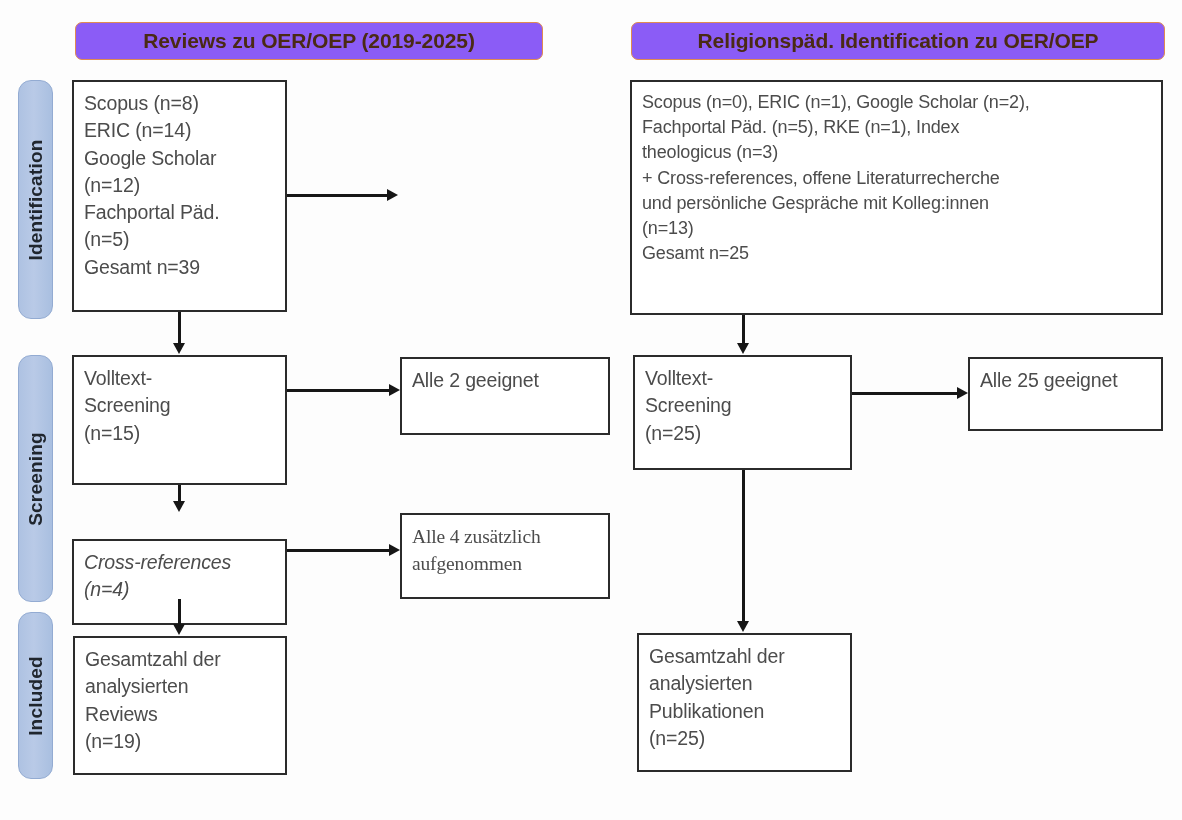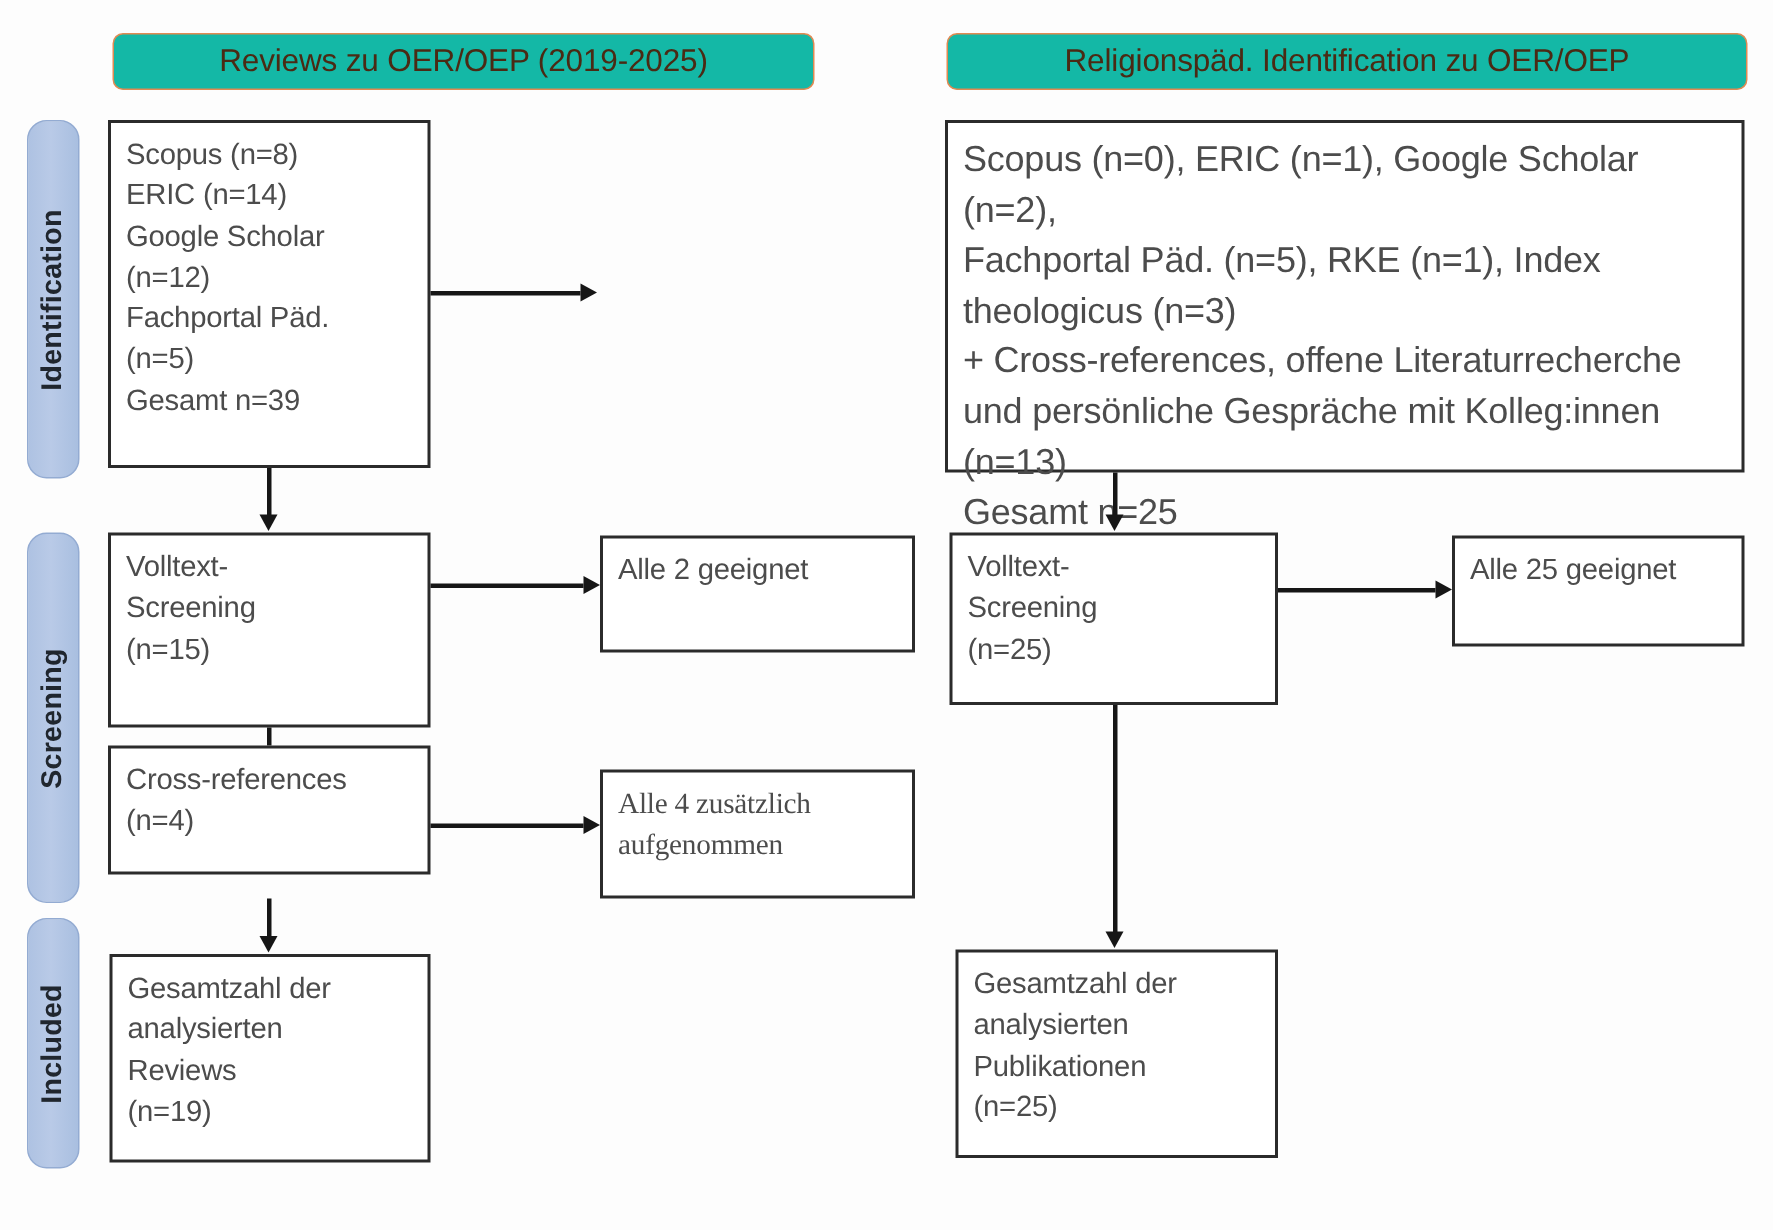--- a/index.html
+++ b/index.html
@@ -12,25 +12,25 @@
     width: 1182px;
     height: 820px;
     background: #fdfdfd;
     font-family: "Liberation Sans", sans-serif;
     overflow: hidden;
   }
 
   
   .header-bar {
     position: absolute;
-    background: #14b8a6;
+    background: #8b5cf6;
     border: 1px solid #e08a52;
     border-radius: 7px;
     color: #4a2a14;
-    font-weight: normal;
+    font-weight: bold;
     font-size: 21px;
     display: flex;
     align-items: center;
     justify-content: center;
     letter-spacing: -0.1px;
     white-space: nowrap;
   }
 
   
   .stage-label {
@@ -60,21 +60,21 @@
     padding: 8px 9px 6px 10px;
   }
   .flow-box .txt {
     font-size: 19.5px;
     line-height: 1.40;
     color: #4c4c4c;
     white-space: pre-line;
     letter-spacing: -0.15px;
   }
   .flow-box.wide .txt {
-    font-size: 24px;
+    font-size: 18px;
     line-height: 1.40;
   }
 
   
   .line-v, .line-h {
     position: absolute;
     background: #161616;
   }
   .line-v { width: 3px; }
   .line-h { height: 3px; }
@@ -145,21 +145,21 @@
   <div class="flow-box" style="left:400px; top:357px; width:210px; height:78px;">
     <div class="txt">Alle 2 geeignet</div>
   </div>
 
   <div class="line-h" style="left:287px; top:389px; width:102px;"></div>
   <div class="arrow-right" style="left:389px; top:384px;"></div>
 
   <div class="line-v" style="left:178px; top:485px; width:3px; height:17px;"></div>
   <div class="arrow-down" style="left:173px; top:501px;"></div>
 
-  <div class="flow-box" style="left:72px; top:497px; width:215px; height:86px;">
+  <div class="flow-box" style="left:72px; top:539px; width:215px; height:86px;font-style:italic;">
     <div class="txt">Cross-references
 (n=4)</div>
   </div>
 
   <div class="flow-box" style="left:400px; top:513px; width:210px; height:86px;font-family:Liberation Serif, serif;">
     <div class="txt">Alle 4 zusätzlich
 aufgenommen</div>
   </div>
 
   <div class="line-h" style="left:287px; top:549px; width:102px;"></div>

